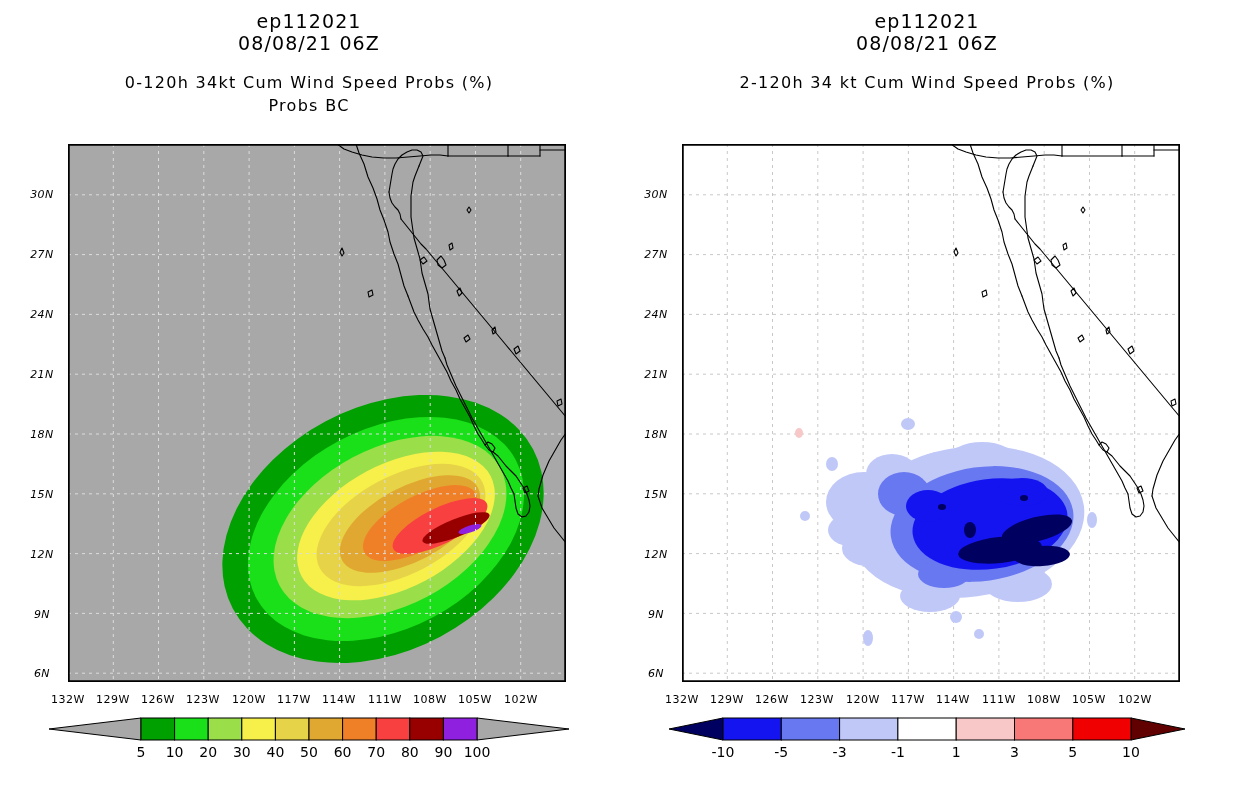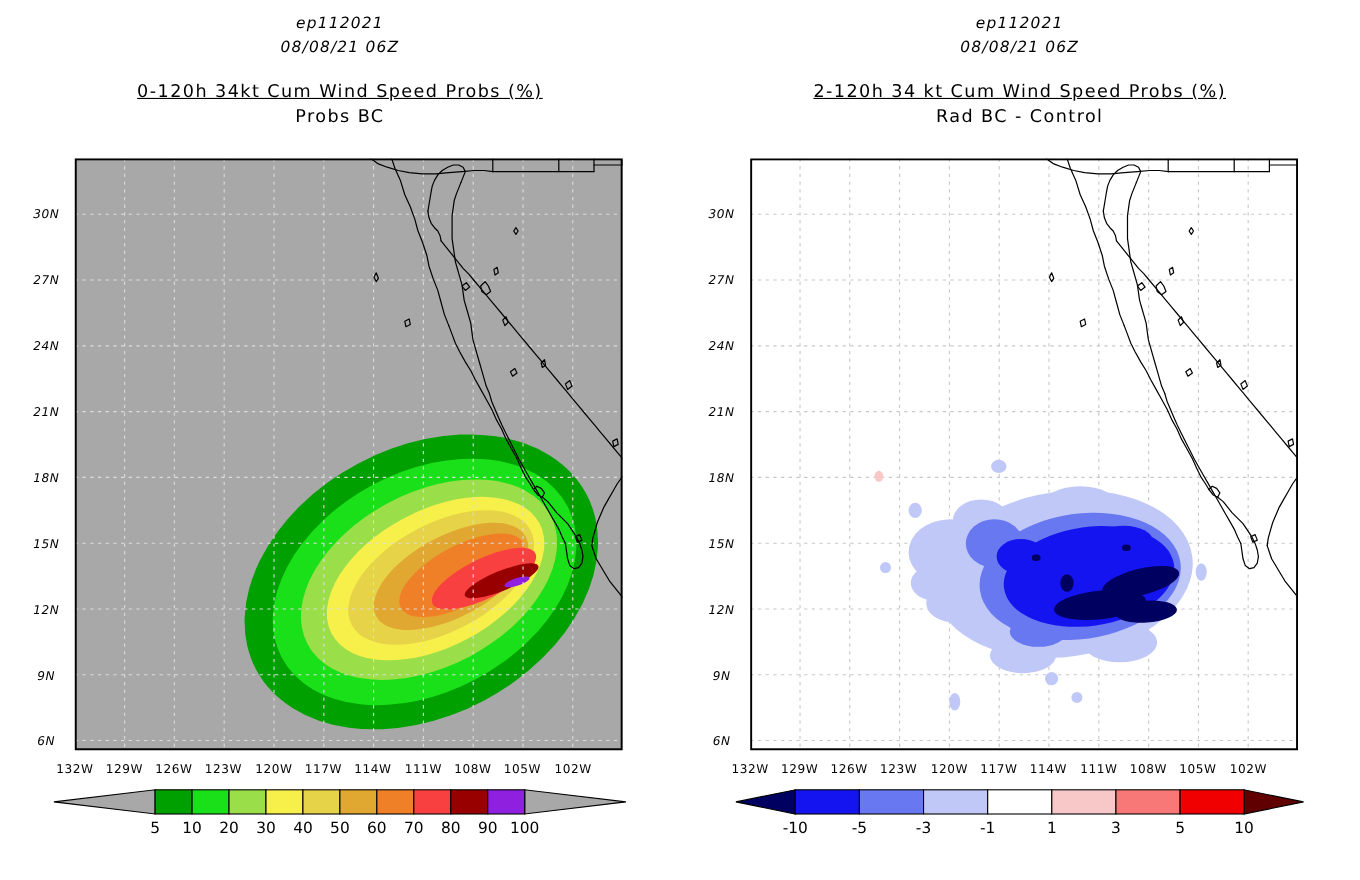--- a/index.html
+++ b/index.html
@@ -25,32 +25,30 @@
 
   .title-block {
     position: absolute;
     top: 10px;
     left: 0;
     width: 618px;
     text-align: center;
     color: #000000;
   }
   .title-id, .title-date {
-    font-size: 14px;
+    font-size: 19px;
     letter-spacing: 1.1px;
     line-height: 22px;
-    font-style: italic;
   }
   .title-main {
     margin-top: 17px;
     font-size: 16px;
     letter-spacing: 1.3px;
     line-height: 24px;
     white-space: nowrap;
-    text-decoration: underline;
   }
   .title-sub {
     font-size: 16px;
     letter-spacing: 1.3px;
     line-height: 22px;
   }
 
   .map-wrap {
     position: absolute;
     left: 68px;
@@ -268,21 +266,20 @@
     </svg>
   </div>
 </div>
 
 <div class="panel" id="panel-right">
 
   <div class="title-block">
     <div class="title-id">ep112021</div>
     <div class="title-date">08/08/21 06Z</div>
     <div class="title-main">2-120h 34 kt Cum Wind Speed Probs (%)</div>
-    <div class="title-sub">Rad BC - Control</div>
   </div>
 
   <div class="map-wrap">
     <svg class="map-svg" width="498" height="538" viewBox="0 0 498 538">
       <defs>
         <clipPath id="clipR">
             <rect x="0" y="0" width="498" height="538"></rect>
           </clipPath>
       </defs>
 

